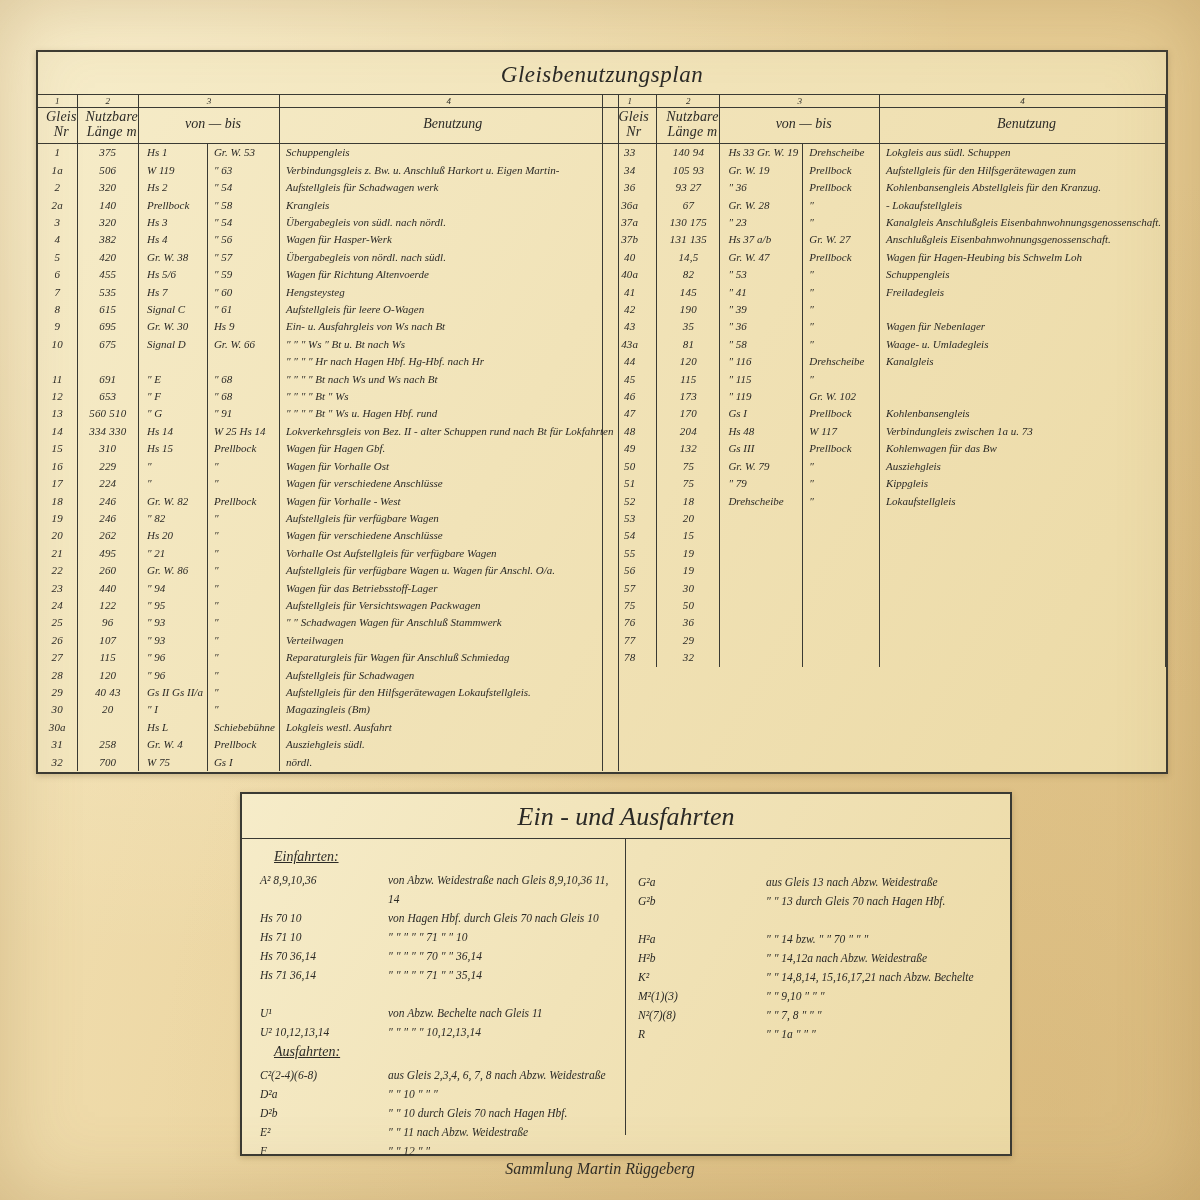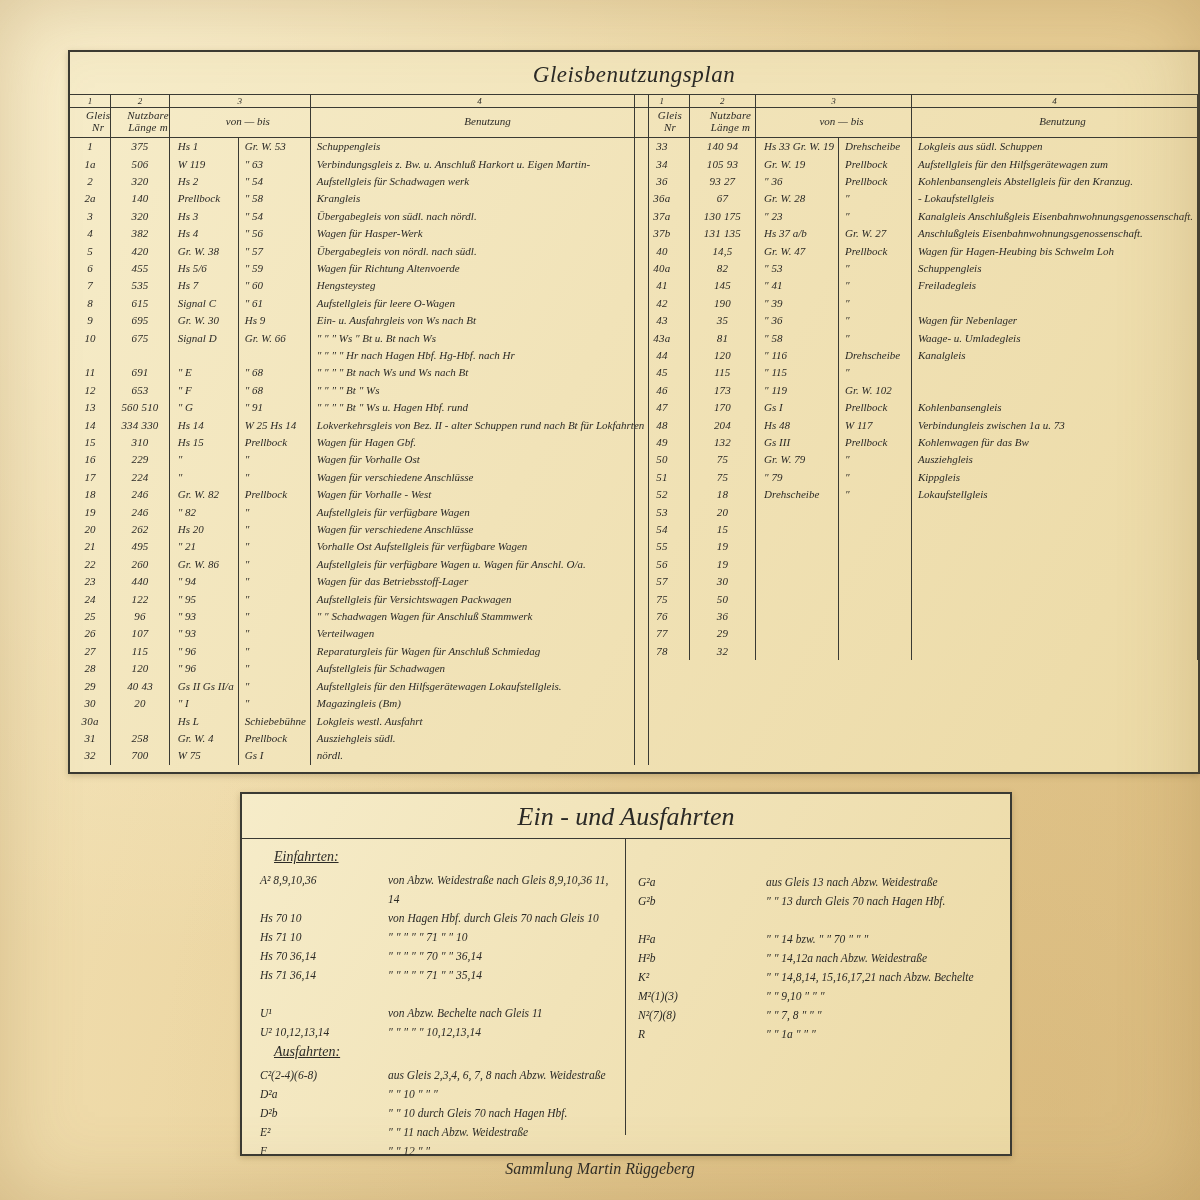--- a/index.html
+++ b/index.html
@@ -24,21 +24,21 @@
     position:absolute;top:50px;bottom:440px;width:2px;
     background:linear-gradient(to bottom, rgba(140,110,60,.0), rgba(140,110,60,.35), rgba(140,110,60,.05));
     pointer-events:none;
   }
   .sheet{
     position:absolute;
     background:linear-gradient(120deg,#f6ecc9 0%, #f1e3b8 45%, #ecdaa6 100%);
     border:2px solid #3a3a33;
     box-shadow:0 2px 6px rgba(90,70,30,.25);
   }
-  #sheet-main{left:36px;top:50px;width:1128px;height:720px;margin-left:32px;}
+  #sheet-main{left:36px;top:50px;width:1128px;height:720px;}
   #sheet-fahrten{left:240px;top:792px;width:768px;height:360px;}
 
   .title{
     text-align:center;
     font-style:italic;
     font-size:23px;
     letter-spacing:.5px;
     padding-top:10px;
     font-family:"Liberation Serif", serif;
   }
@@ -46,23 +46,23 @@
     border-bottom:1.5px solid #3a3a33;
     margin:6px 0 0 0;
   }
   table{border-collapse:collapse;width:100%;font-size:11px;}
   .hdr-num td{
     text-align:center;font-size:9px;font-style:italic;
     border-right:1px solid #3a3a33;border-bottom:1px solid #3a3a33;
     padding:1px 0;
   }
   .hdr-lbl td{
-    text-align:center;font-size:11px;font-style:italic;
+    text-align:center;font-size:14px;font-style:italic;
     border-right:1px solid #3a3a33;border-bottom:1.5px solid #3a3a33;
-    padding:2px 0 4px 16px;line-height:1.05;
+    padding:2px 0 4px 8px;line-height:1.05;
   }
   tbody td{
     border-right:1px solid #3a3a33;
     padding:0 4px;height:17.4px;line-height:17.4px;
     white-space:nowrap;overflow:hidden;
   }
   .c-gleis{width:46px;text-align:center;font-style:italic;}
   .c-len{width:54px;text-align:center;font-style:italic;}
   .c-von{width:62px;text-align:left;font-style:italic;padding-left:8px;}
   .c-bis{width:66px;text-align:left;font-style:italic;padding-left:6px;}

